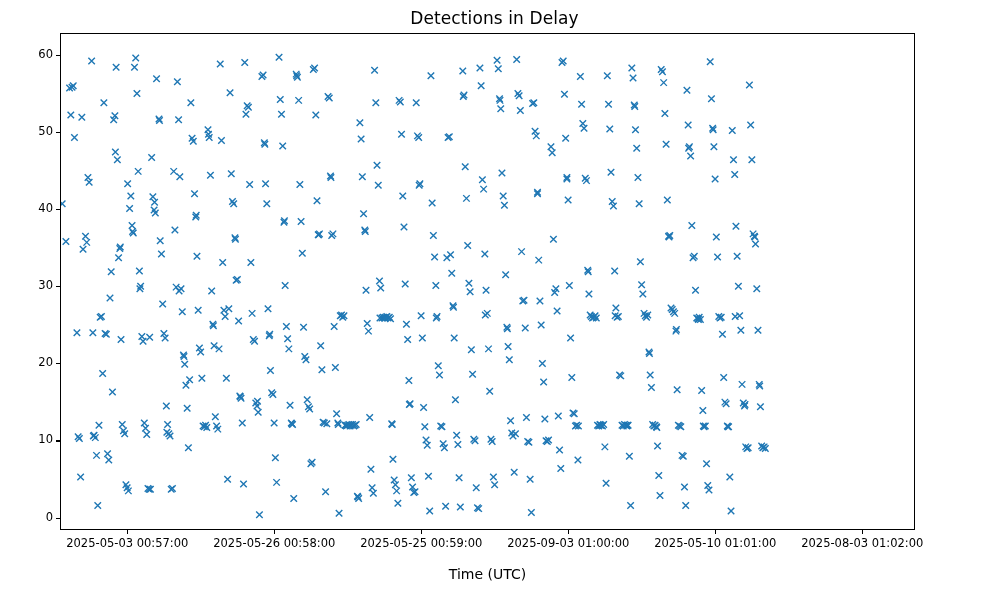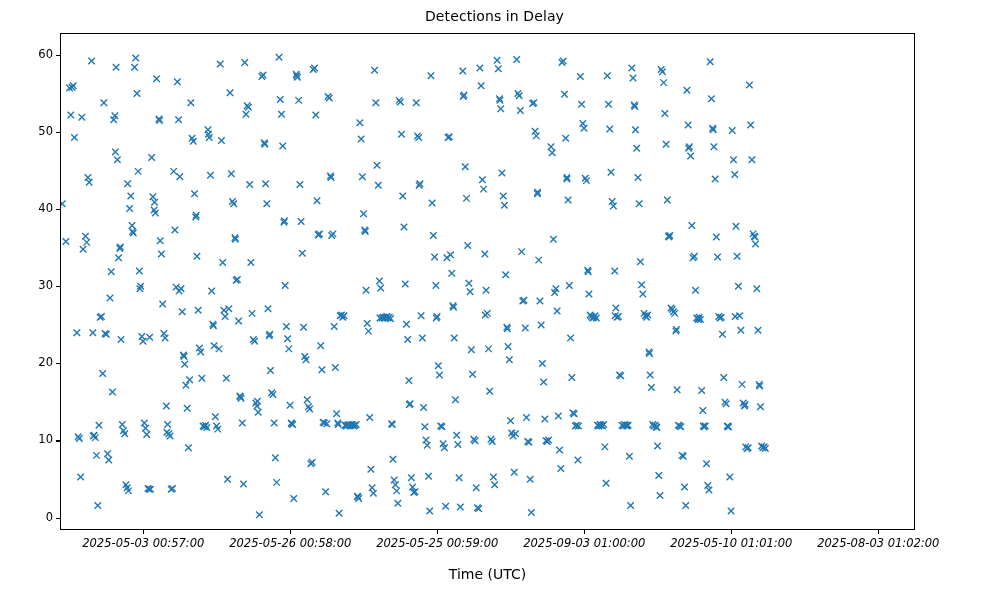--- a/index.html
+++ b/index.html
@@ -5,21 +5,21 @@
   html,body{margin:0;padding:0;}
   body{
     width:989px;height:590px;background:#ffffff;
     font-family:"DejaVu Sans","Liberation Sans",sans-serif;
     overflow:hidden;position:relative;
   }
   #figure{position:absolute;inset:0;background:#ffffff;}
 
   #chart-title{
     position:absolute;left:0;right:0;top:8px;
-    text-align:center;font-size:14px;color:#000000;
+    text-align:center;font-size:17px;color:#000000;
     letter-spacing:0.1px;
   }
 
   
   #plot-area{
     position:absolute;left:60px;top:33px;width:855px;height:497px;
     border:1.05px solid #000000;box-sizing:border-box;
     background:#ffffff;overflow:hidden;
   }
   #points-layer{position:absolute;inset:0;}
@@ -28,21 +28,21 @@
   .ytick .ytick-mark{
     position:absolute;right:0;top:0;width:3.6px;height:1.05px;background:#000;
   }
   .ytick .ytick-text{
     position:absolute;right:7px;top:-8px;font-size:11.5px;color:#000;
     text-align:right;width:120px;white-space:nowrap;
   }
   #y-ticks{position:absolute;left:0;top:33px;width:60px;height:497px;}
 
   
-  #x-ticks{position:absolute;left:60px;top:530px;width:855px;height:40px;font-style:italic;}
+  #x-ticks{position:absolute;left:44px;top:530px;width:855px;height:40px;}
   .xtick{position:absolute;top:0;}
   .xtick .xtick-mark{
     position:absolute;left:0;top:0;width:1.05px;height:3.6px;background:#000;
   }
   .xtick .xtick-text{
     position:absolute;left:0;top:6px;transform:translateX(-50%);
     font-size:11.5px;color:#000;white-space:nowrap;
   }
   #x-axis-label{
     position:absolute;left:60px;width:855px;top:566px;

